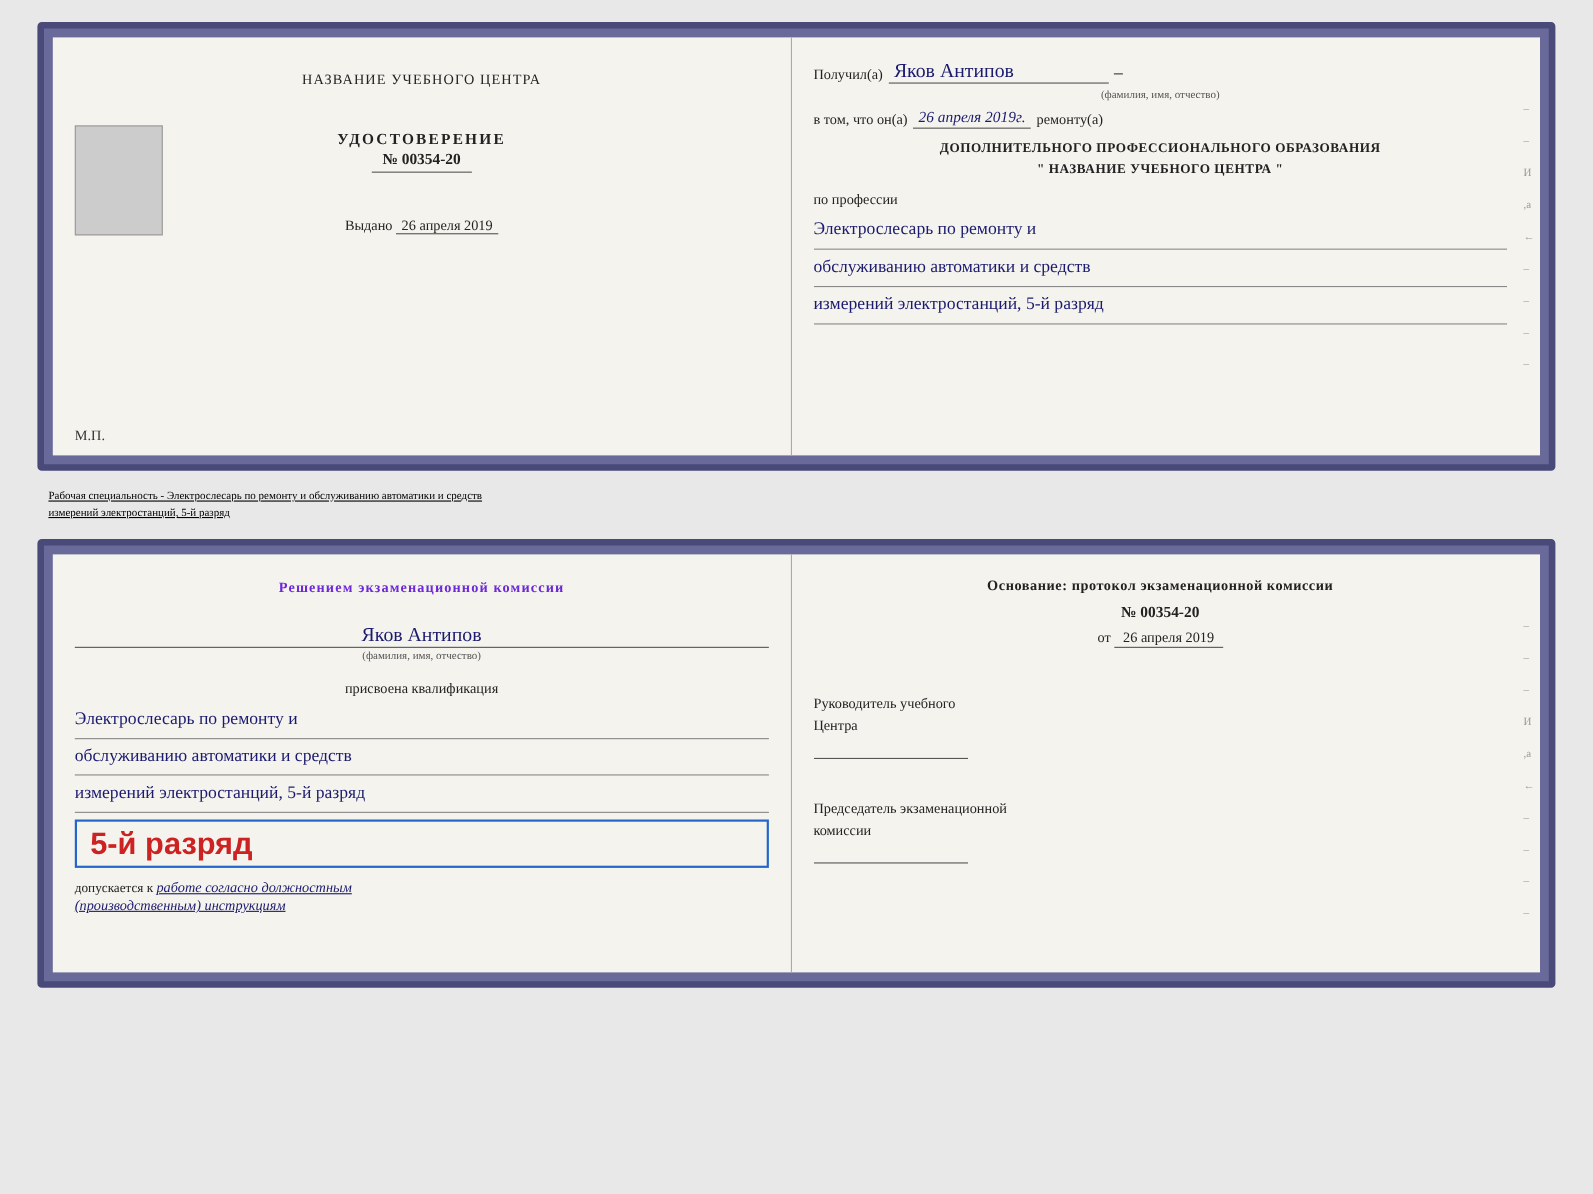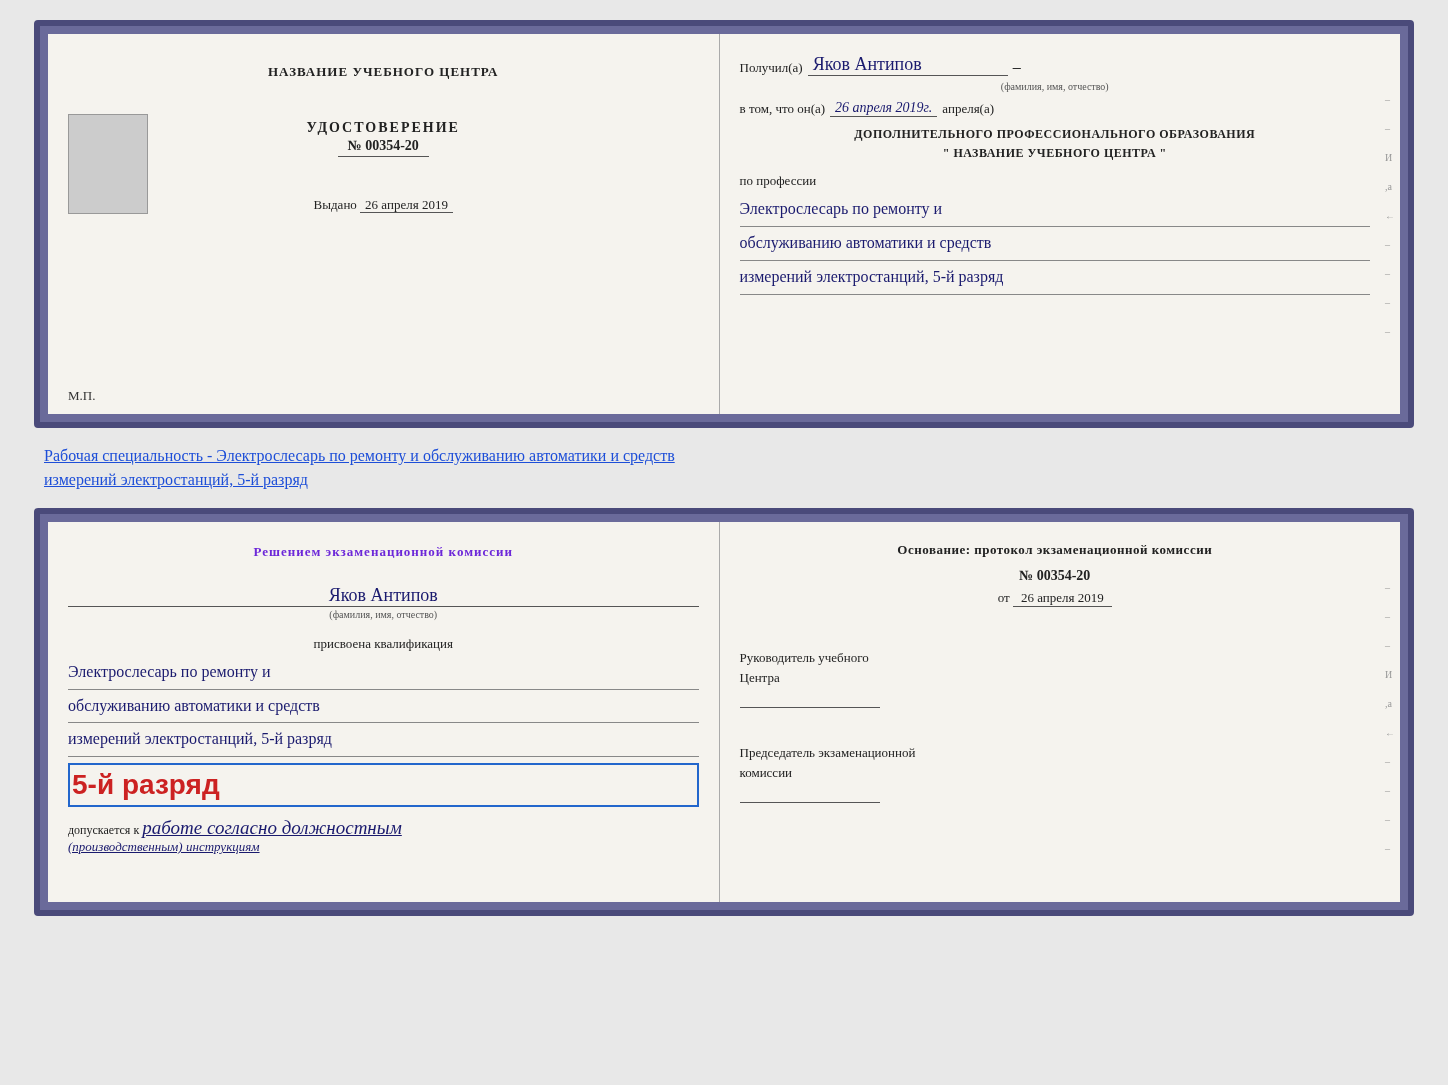--- a/index.html
+++ b/index.html
@@ -47,21 +47,21 @@
       flex: 1;
       padding: 20px 30px 20px 20px;
       display: flex;
       flex-direction: column;
       position: relative;
     }
 
     .center-text {
       text-align: right;
       font-size: 13px;
-      font-weight: bold;
+      font-weight: normal;
       letter-spacing: 1px;
       color: #222;
       margin-bottom: 10px;
     }
 
     .udostoverenie-block {
       margin-top: 30px;
       text-align: center;
     }
 
@@ -186,22 +186,22 @@
       border-bottom: 1px solid #888;
       display: block;
       padding: 2px 0;
     }
 
     
     .separator-area {
       width: 1380px;
       background: #e8e8e8;
       padding: 6px 10px;
-      font-size: 16px;
-      color: #1d4ed8;
+      font-size: 10px;
+      color: #000000;
       line-height: 1.5;
     }
 
     
     .doc2-inner {
       background: #f5f3ee;
       width: 100%;
       display: flex;
     }
 
@@ -253,40 +253,40 @@
     .kval-text {
       font-family: 'Segoe Script', 'Brush Script MT', cursive;
       font-size: 16px;
       color: #1a1a6e;
       line-height: 1.8;
     }
 
     .razryad-badge {
       border: 2px solid #2266cc;
       display: inline-block;
-      padding: 4px 2px;
+      padding: 4px 12px;
       margin: 6px 0;
     }
 
     .razryad-big {
       font-size: 28px;
       font-weight: bold;
       color: #cc2222;
       font-family: Arial, sans-serif;
     }
 
     .dopuskaetsya-line {
       font-size: 12px;
       color: #222;
       margin-top: 4px;
     }
 
     .dopuskaetsya-handwritten {
       font-family: 'Segoe Script', 'Brush Script MT', cursive;
-      font-size: 19px;
+      font-size: 13px;
       color: #1a1a6e;
       text-decoration: underline;
       font-style: italic;
     }
 
     
     .osnovanie-title {
       font-size: 13px;
       font-weight: bold;
       letter-spacing: 0.5px;
@@ -374,21 +374,21 @@
       <div class="recipient-line">
         <span class="recipient-label">Получил(а)</span>
         <span class="handwritten-name">Яков Антипов</span>
         <span>–</span>
       </div>
       <div class="subtitle-small">(фамилия, имя, отчество)</div>
 
       <div class="vtom-line">
         <span>в том, что он(а)</span>
         <span class="handwritten-date">26 апреля 2019г.</span>
-        <span>апреля(а)</span>
+        <span>ремонту(а)</span>
       </div>
 
       <div class="org-block">
         <div>ДОПОЛНИТЕЛЬНОГО ПРОФЕССИОНАЛЬНОГО ОБРАЗОВАНИЯ</div>
         <div>"  НАЗВАНИЕ УЧЕБНОГО ЦЕНТРА  "</div>
       </div>
 
       <div class="po-professii">по профессии</div>
       <div class="handwritten-profession">
         <span class="underline-text">Электрослесарь по ремонту и</span>

